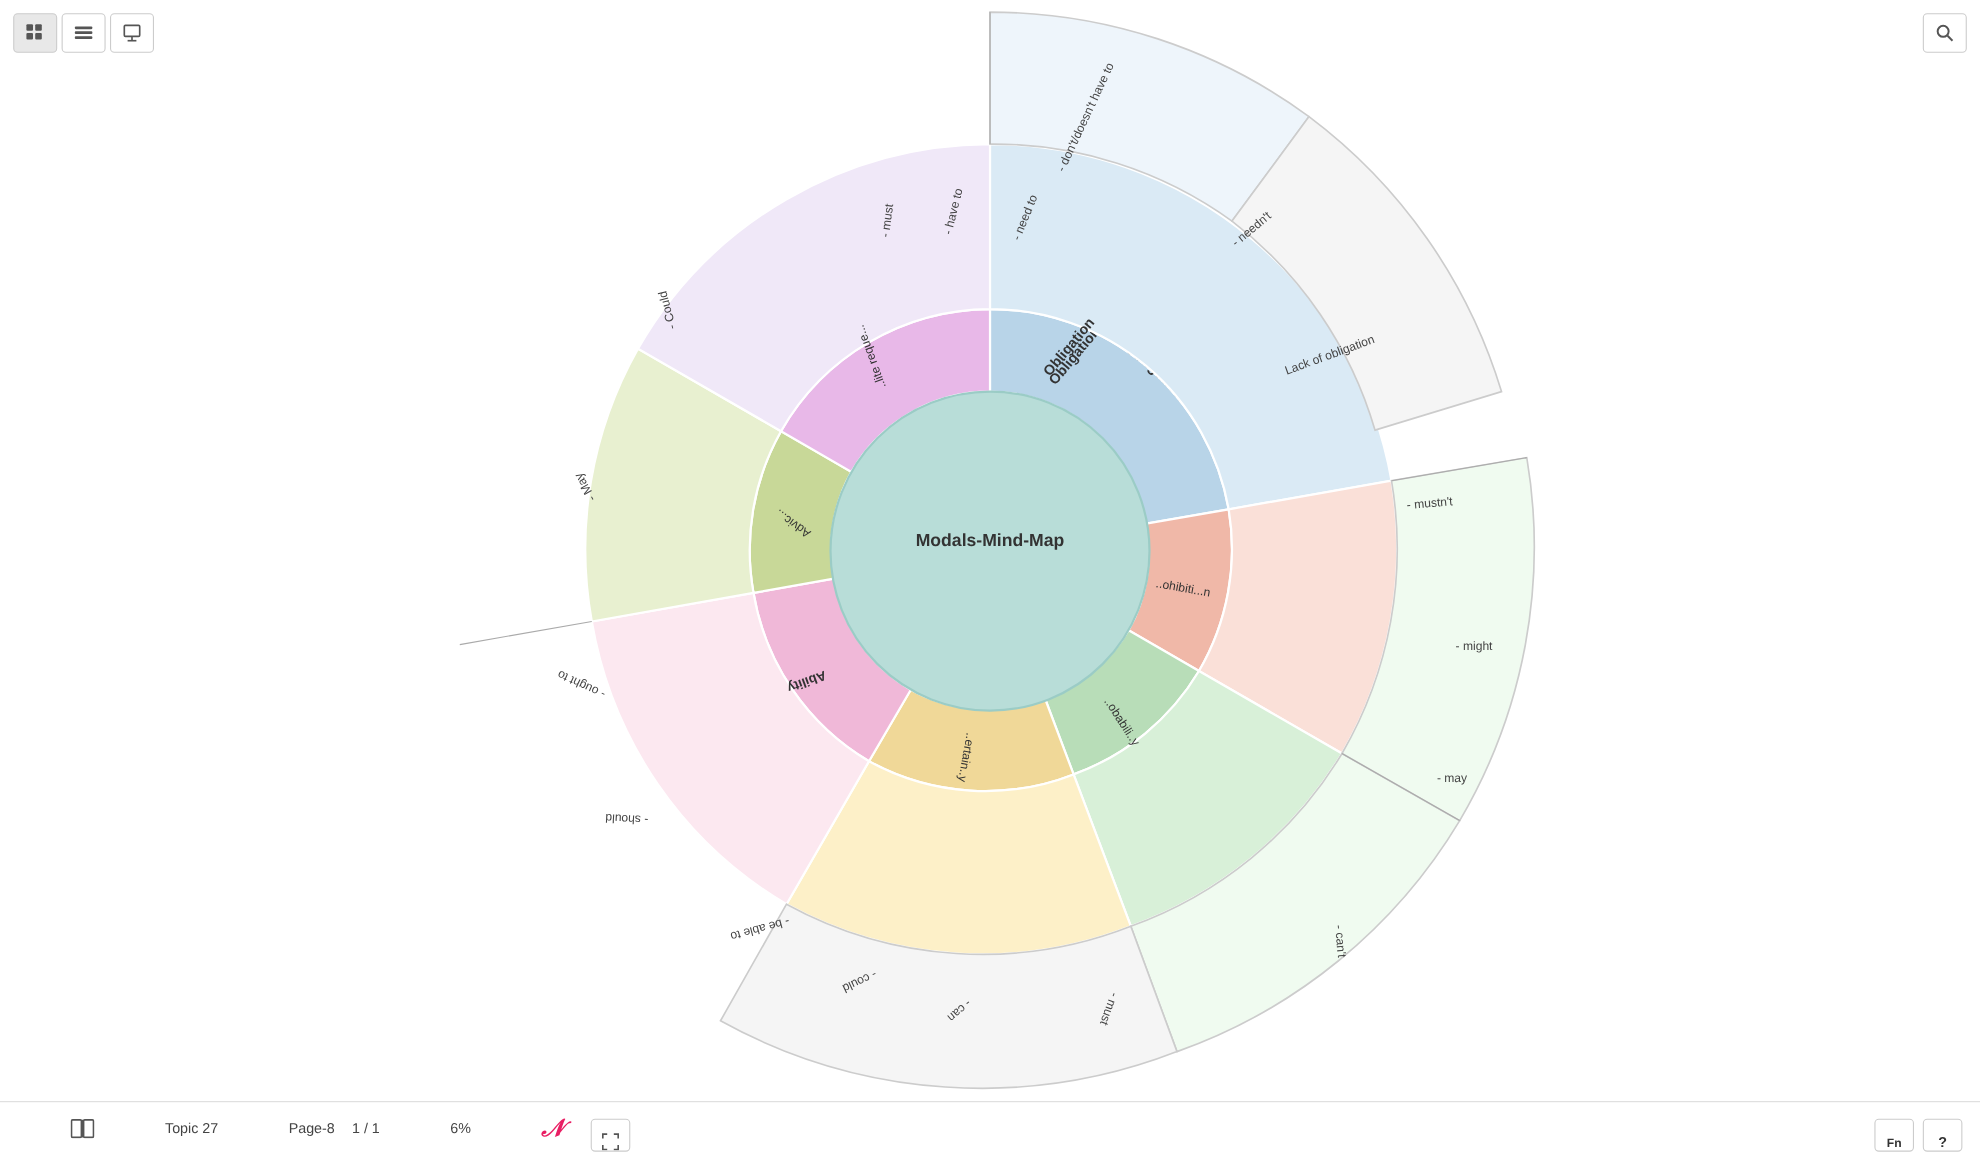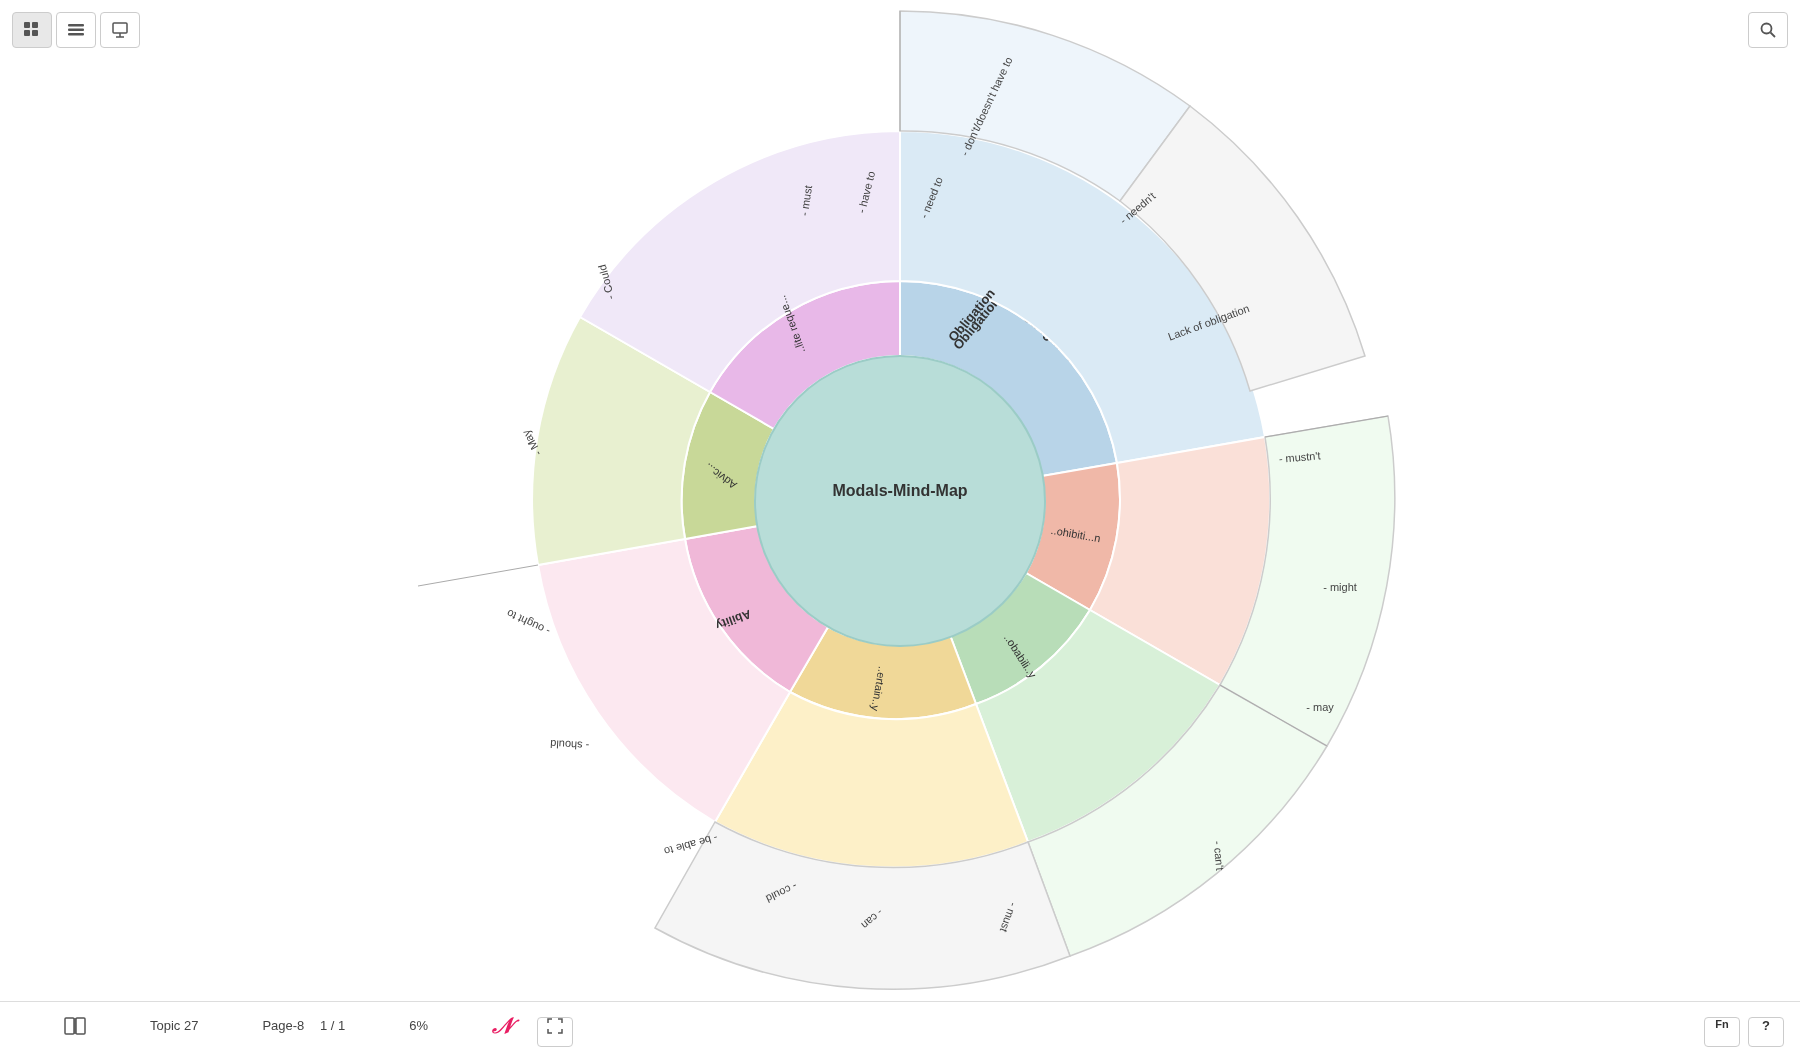--- a/index.html
+++ b/index.html
@@ -85,21 +85,21 @@
       gap: 8px;
     }
     .bottom-icon-btn {
       width: 36px;
       height: 30px;
       border: 1.5px solid #ccc;
       background: #fff;
       border-radius: 4px;
       cursor: pointer;
       display: flex;
-      align-items: flex-start;
+      align-items: flex-end;
       justify-content: center;
       font-size: 14px;
       color: #333;
       margin-top: 12px;
     }
 
     
     .mindmap-canvas {
       position: absolute;
       top: 0;

